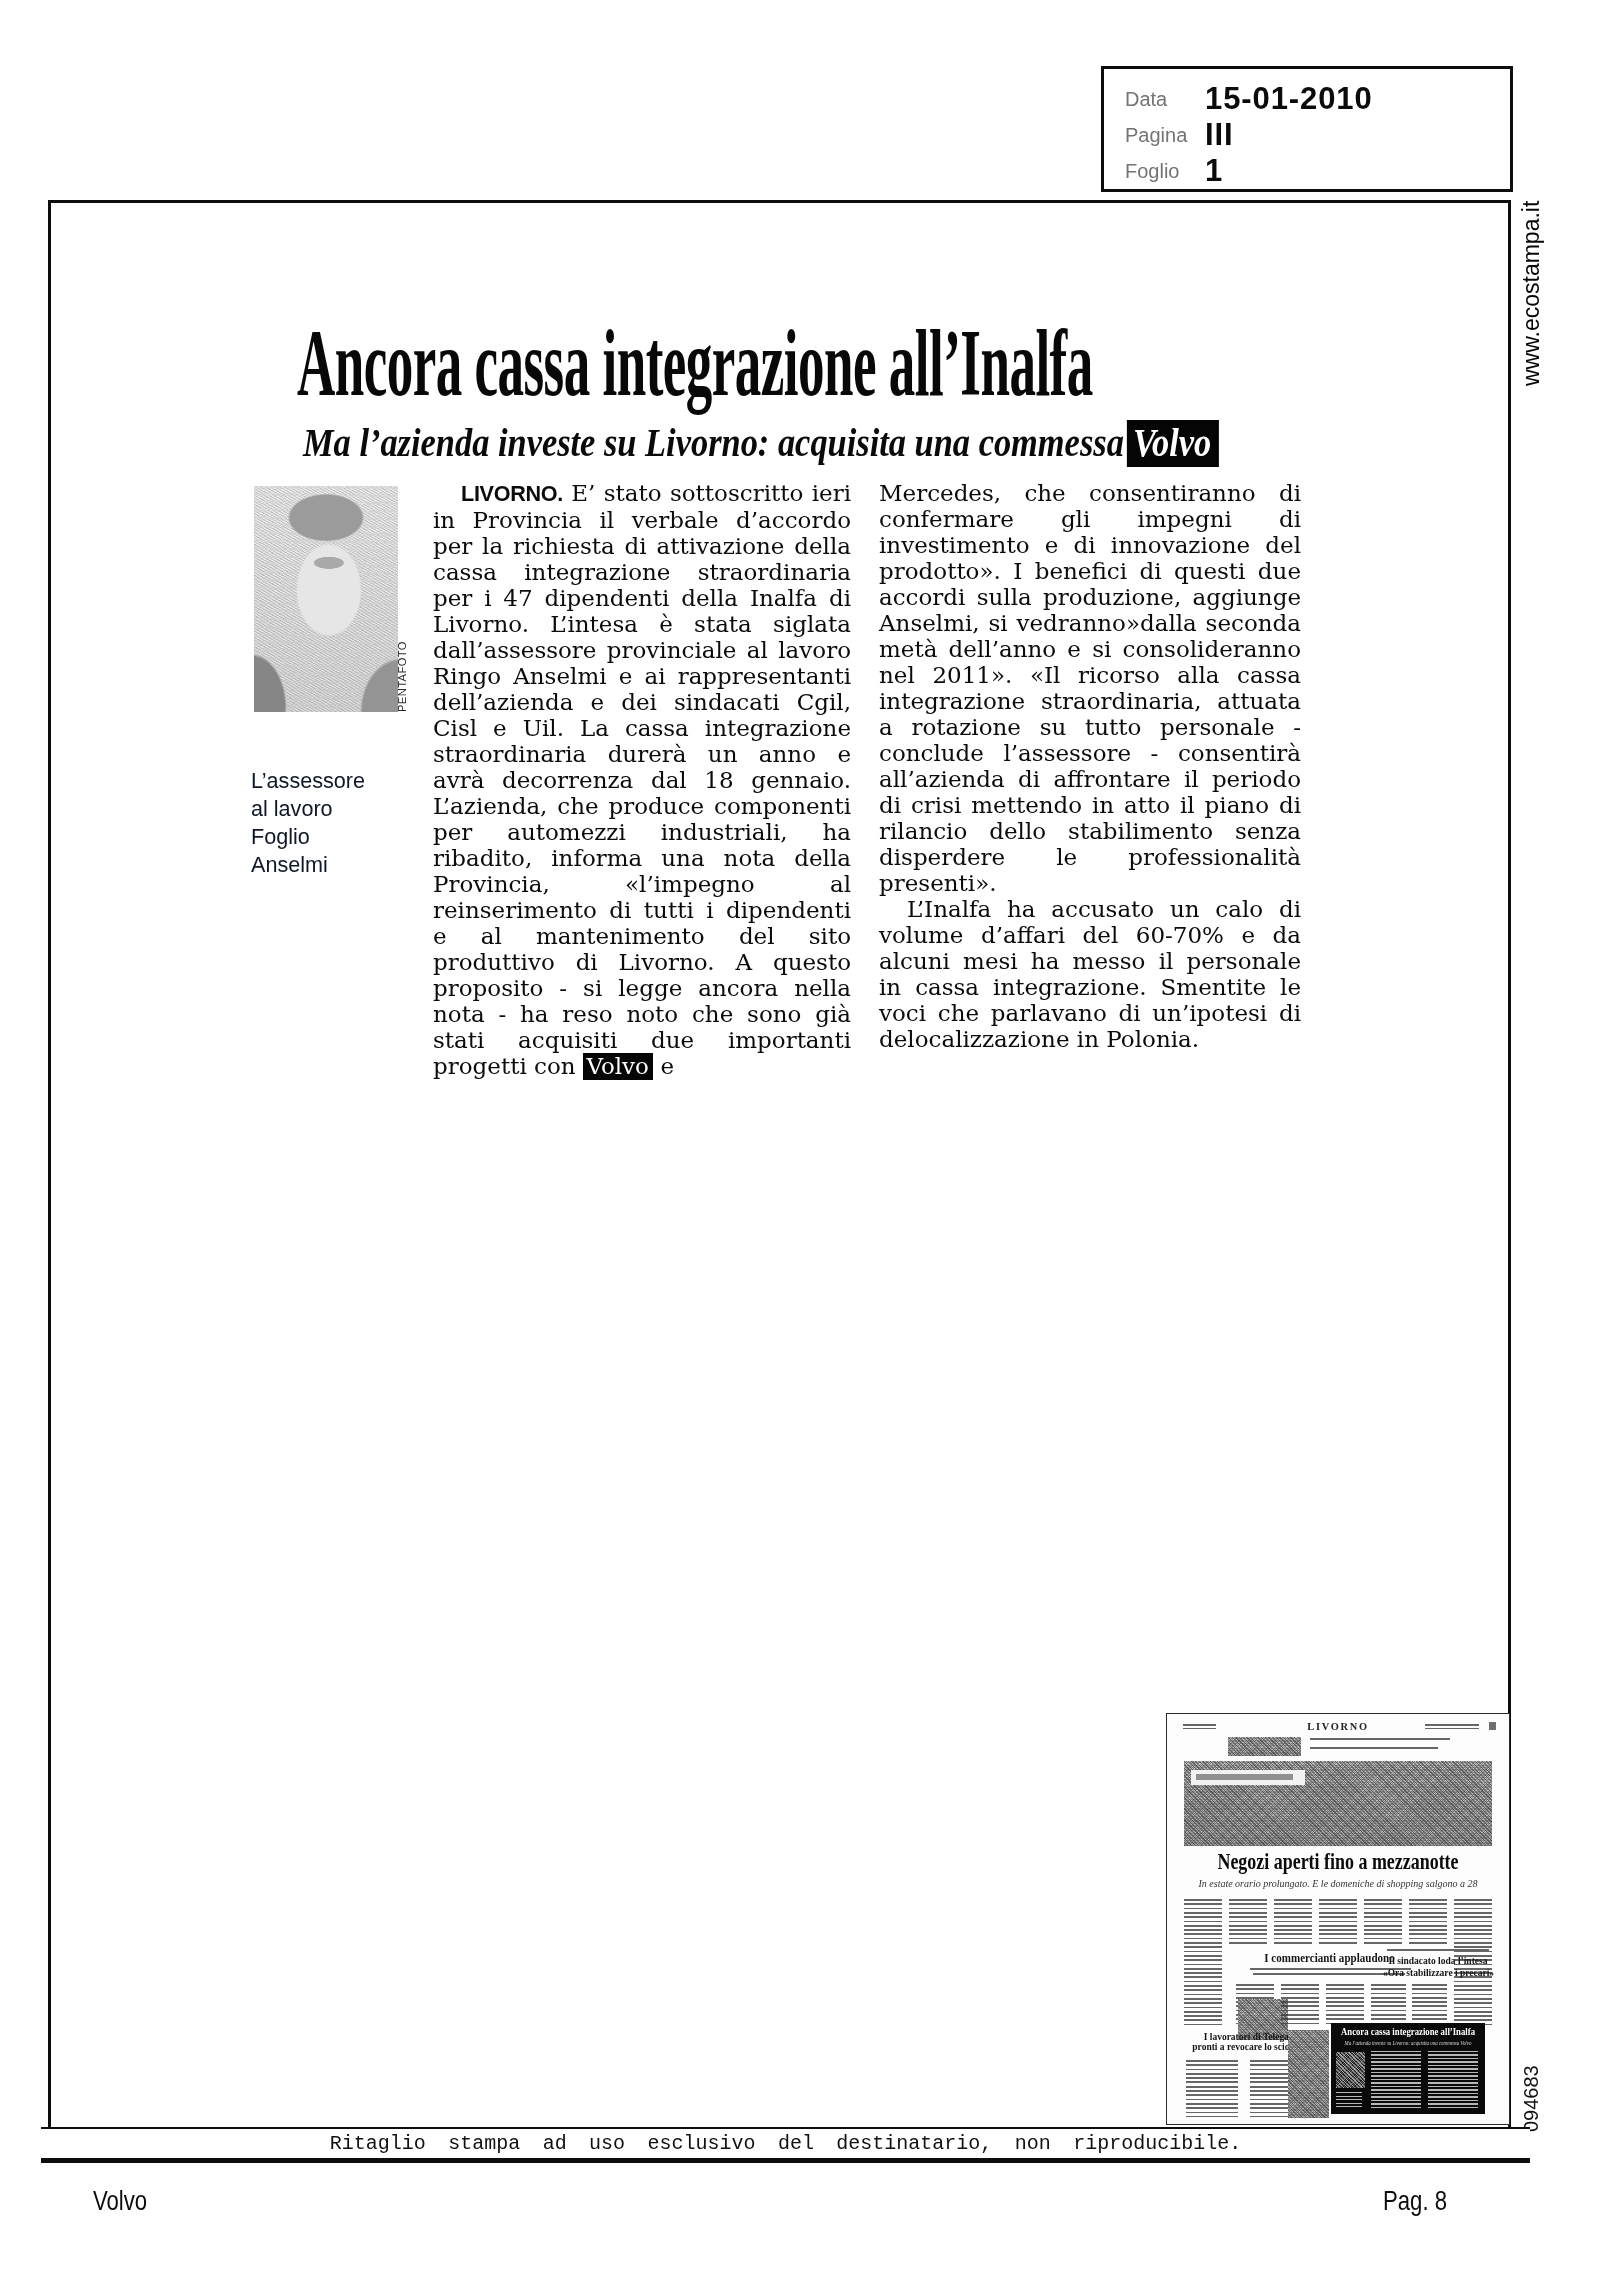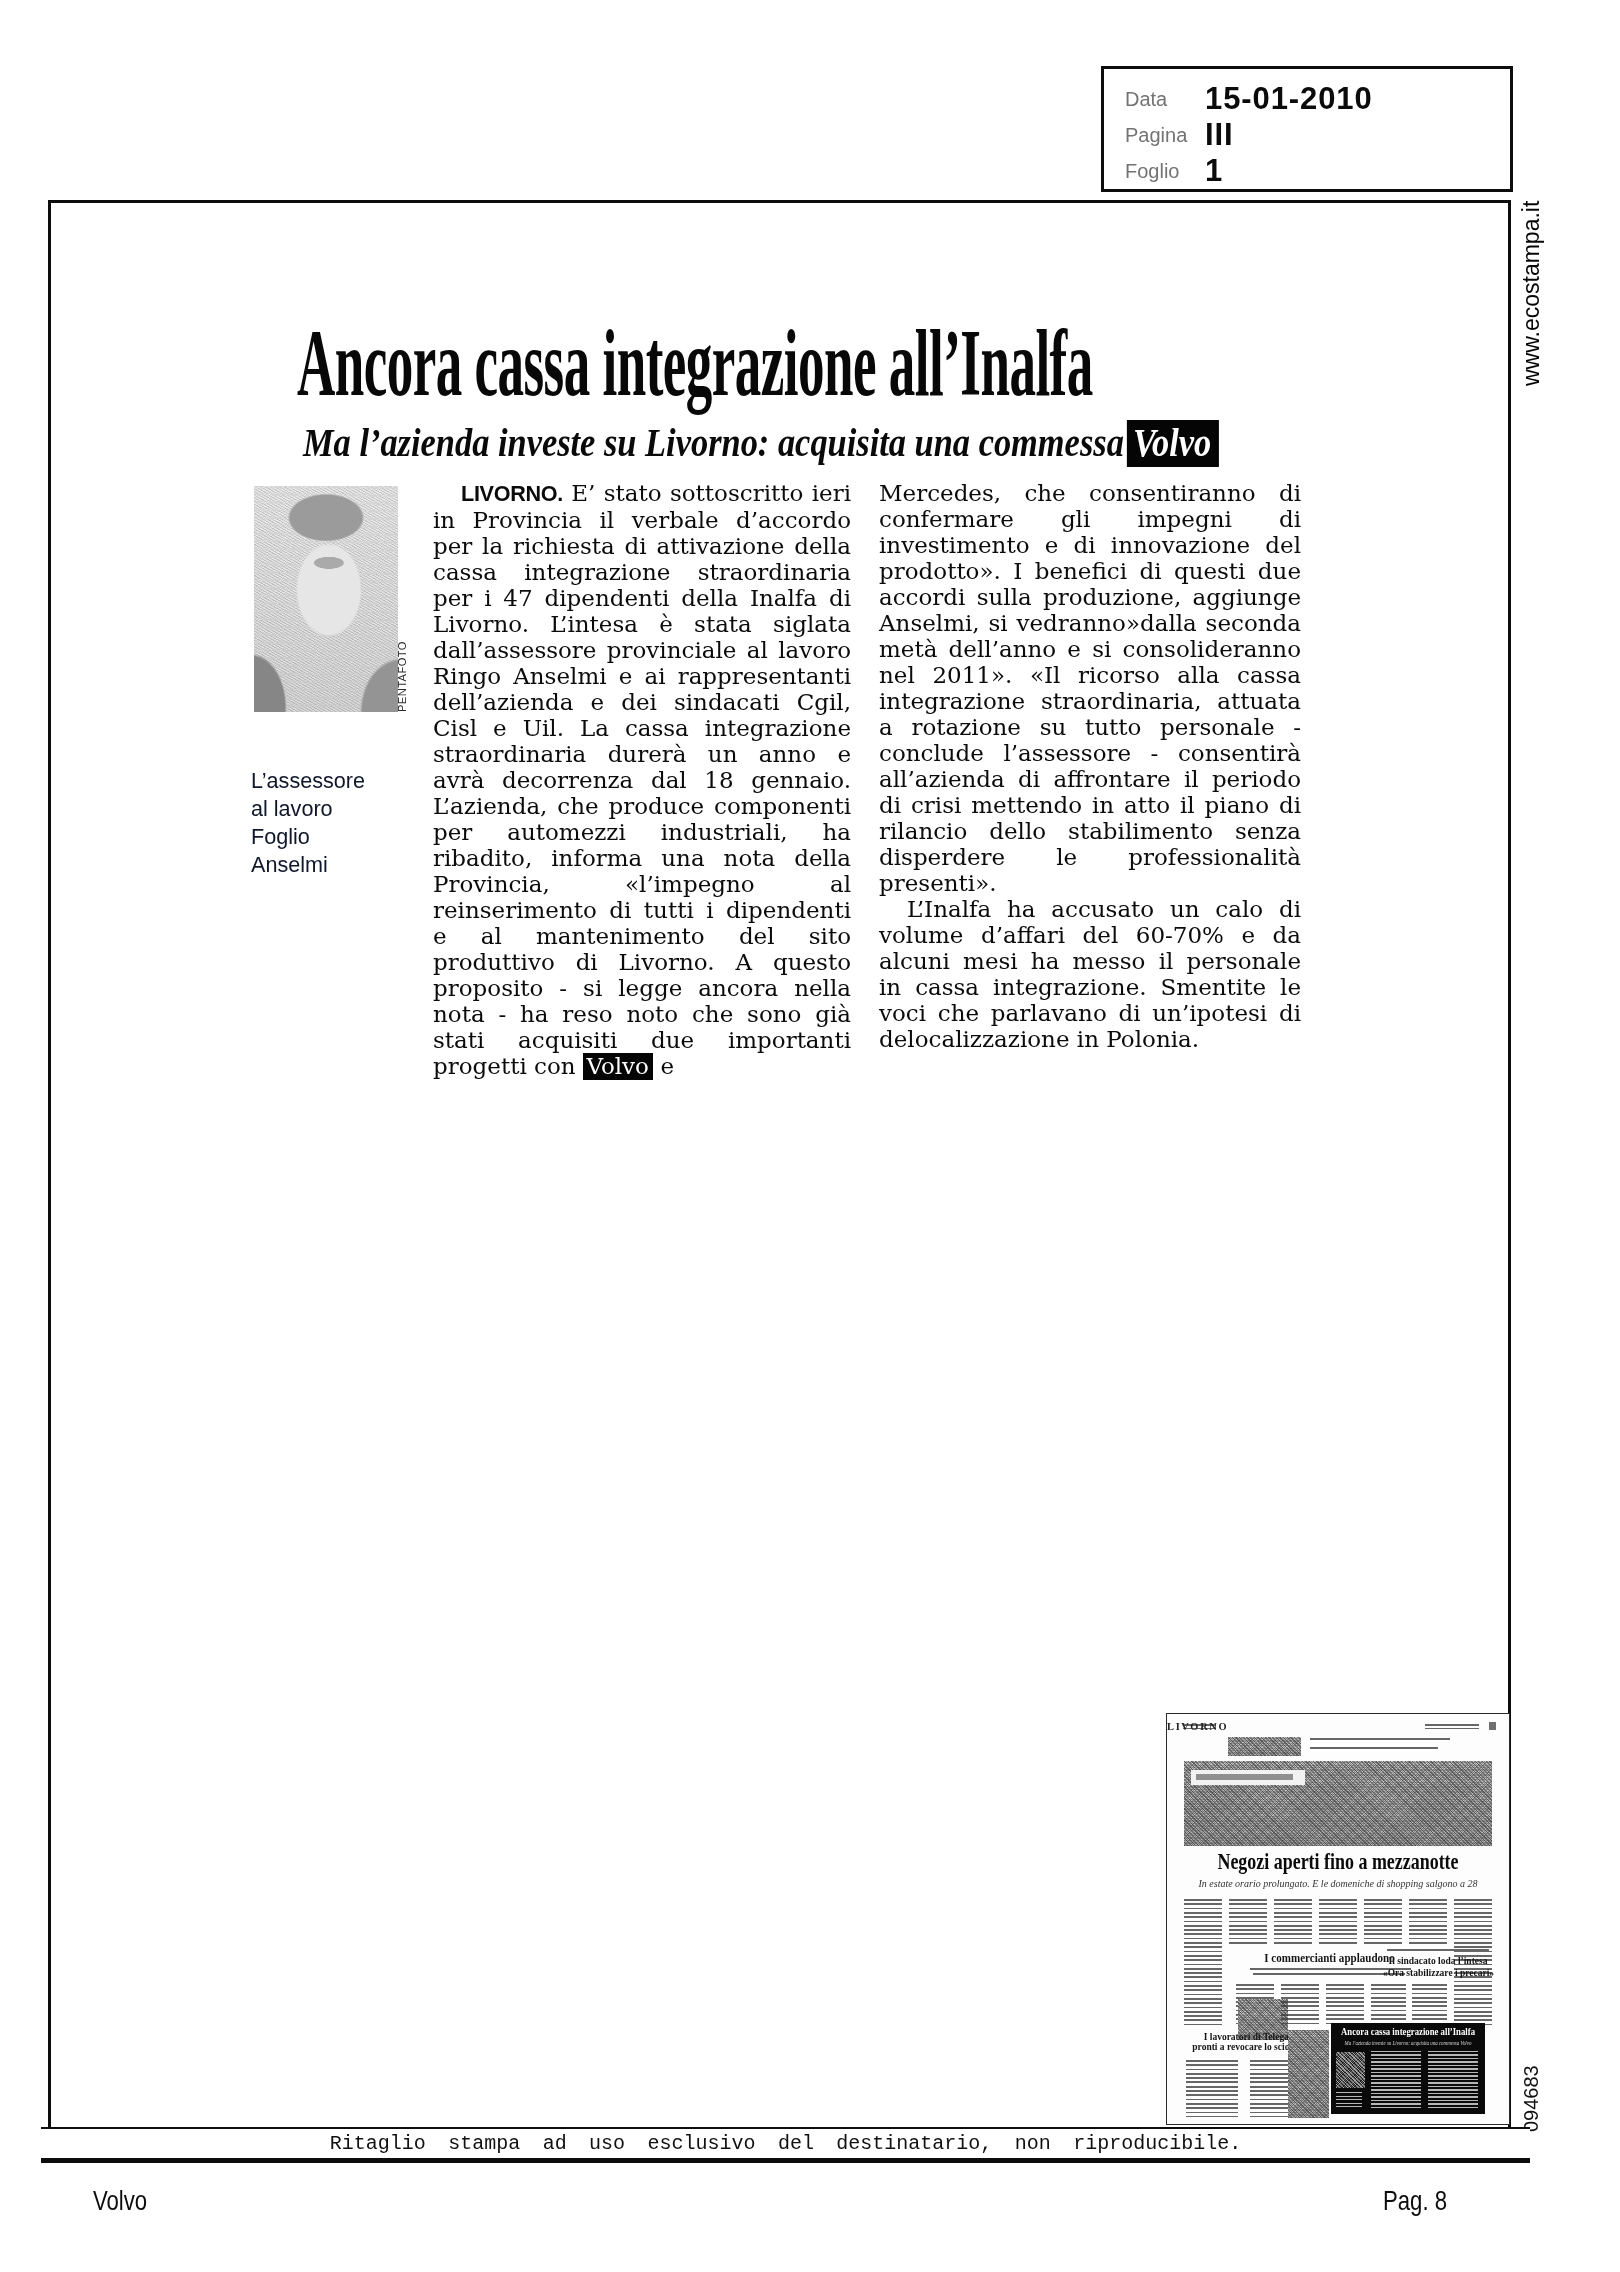--- a/index.html
+++ b/index.html
@@ -41,21 +41,21 @@
   .col{position:absolute;top:277px;font-family:"DejaVu Serif",serif;font-size:23px;line-height:26px;
        text-align:justify;color:#0b0b0b;}
   .col p{margin:0;}
   .col p.ind{text-indent:28px;}
   .col1{left:382px;width:418px;}
   .col2{left:828px;width:422px;}
   .seg-lead{font-family:"Liberation Sans",sans-serif;font-weight:bold;font-size:21.6px;letter-spacing:-0.3px;}
   .seg-highlight{background:#050505;color:#fff;padding:0 4.3px 0.9px 3.5px;}
   
   .thumb{position:absolute;left:1115px;top:1510px;width:342px;height:410px;border:1.7px solid #2b2b2b;background:#fdfdfd;}
-  .t-hdr{position:absolute;left:0;top:7px;width:100%;text-align:left;font-family:"Liberation Serif",serif;
+  .t-hdr{position:absolute;left:0;top:7px;width:100%;text-align:center;font-family:"Liberation Serif",serif;
          font-weight:bold;font-size:10.4px;letter-spacing:1.7px;color:#222;}
   .t-headline{position:absolute;left:50%;top:135px;transform:translateX(-50%) scale(0.78,1);
               font-family:"Liberation Serif",serif;font-weight:bold;font-size:23px;white-space:nowrap;color:#0a0a0a;}
   .t-subhead{position:absolute;left:0;top:164px;width:100%;text-align:center;font-family:"Liberation Serif",serif;
              font-style:italic;font-size:10px;color:#333;}
   .t-h2{position:absolute;font-family:"Liberation Serif",serif;font-weight:bold;color:#151515;text-align:center;}
   .ft{position:absolute;background:repeating-linear-gradient(180deg, rgba(60,60,60,.78) 0 1.7px, rgba(0,0,0,0) 1.7px 4.3px);}
   .gb{position:absolute;background:#6f6f6f;}
   .nz{position:absolute;background:
       repeating-linear-gradient(45deg, rgba(40,40,40,.5) 0 0.9px, rgba(0,0,0,0) 0.9px 2.6px),

